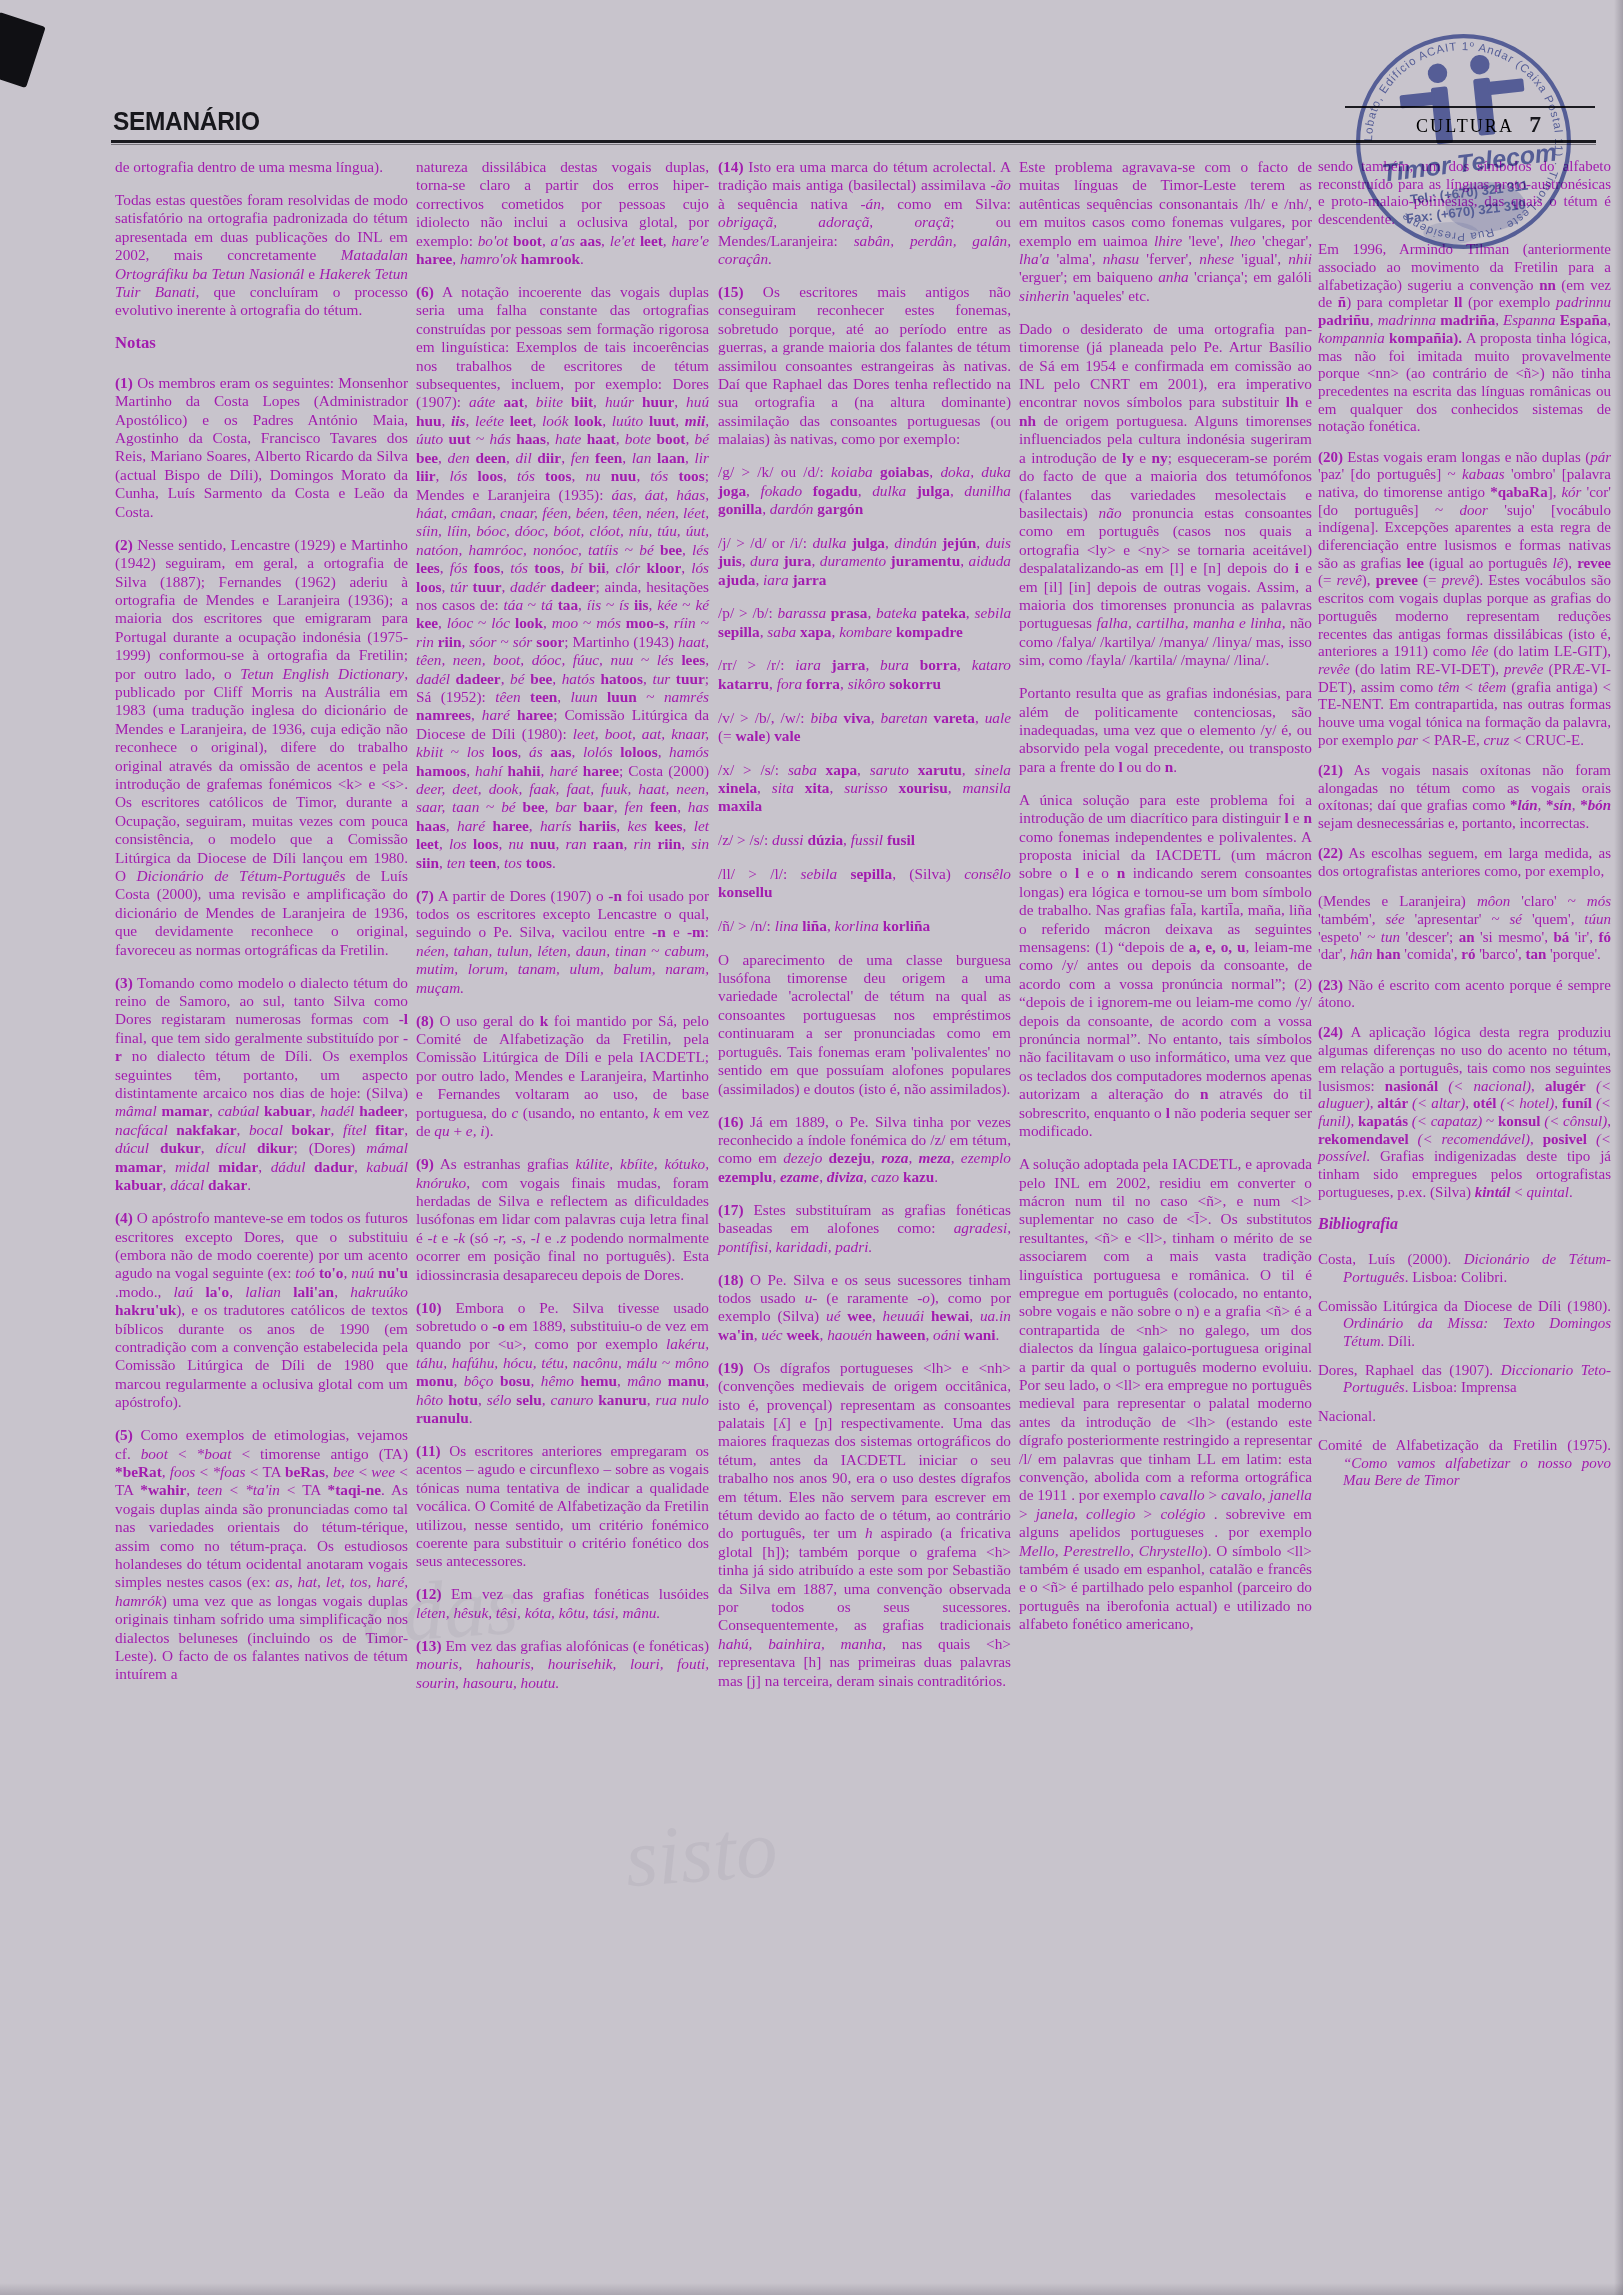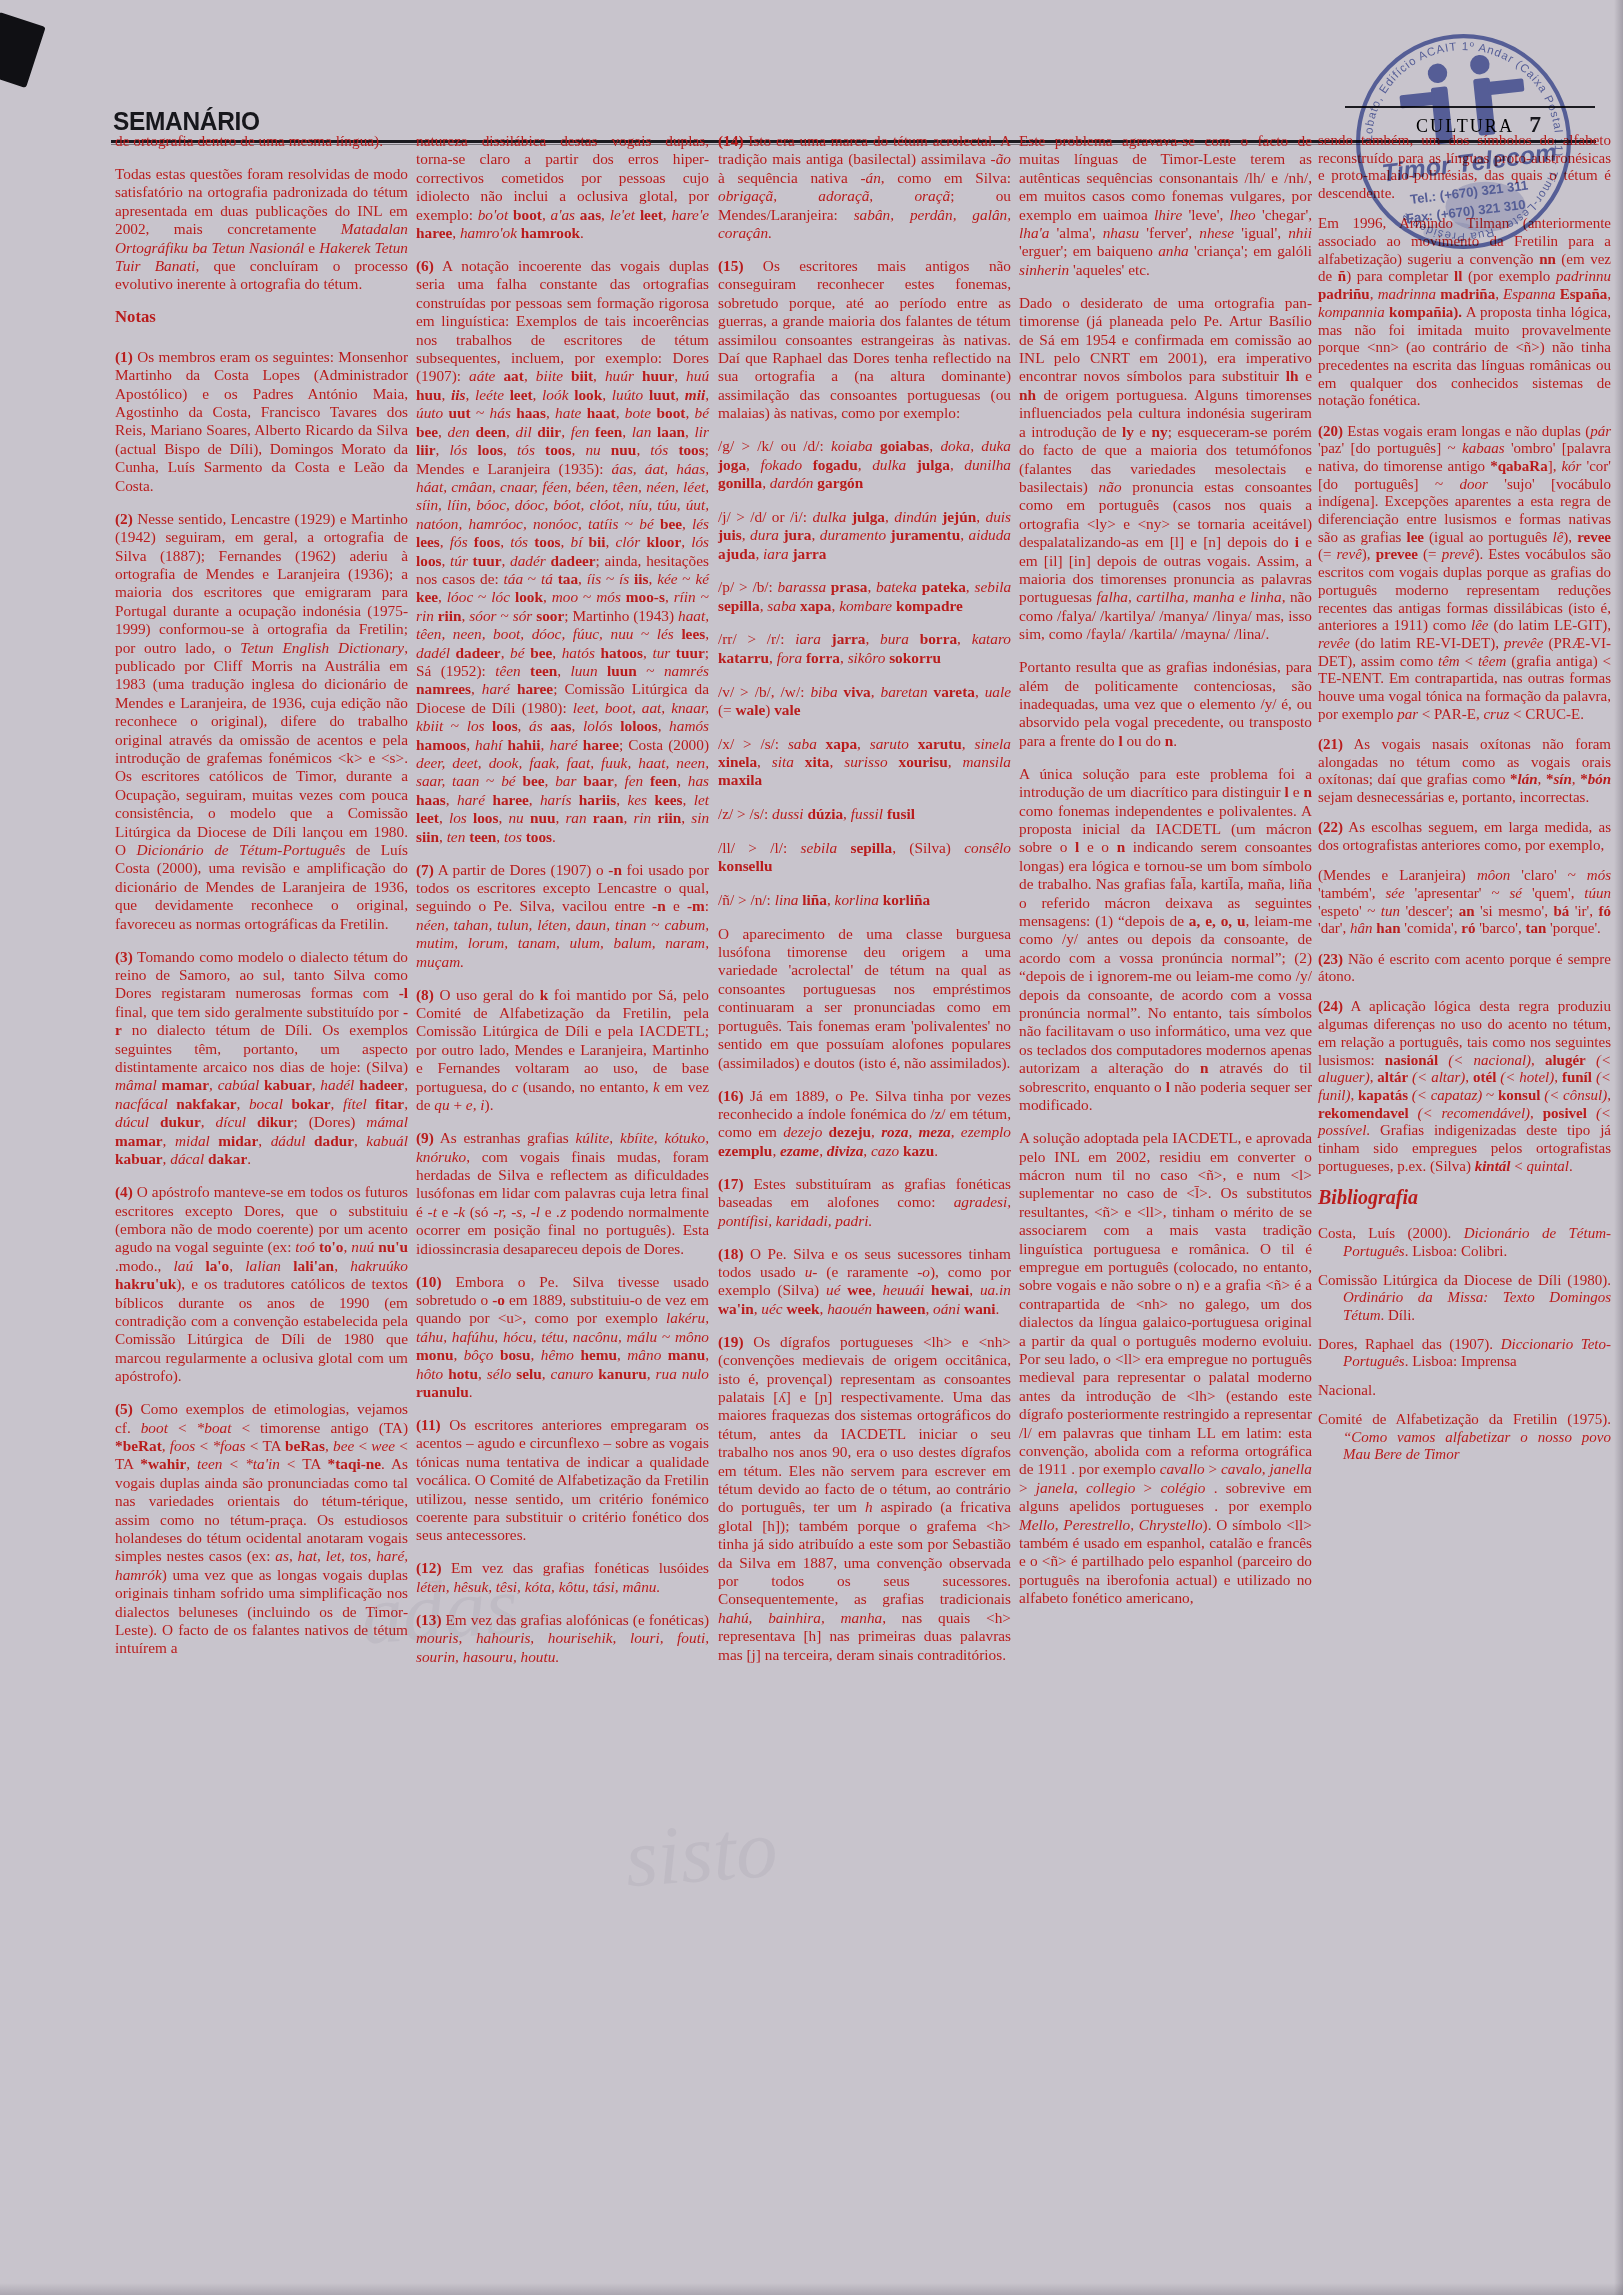--- a/index.html
+++ b/index.html
@@ -22,29 +22,29 @@
         font-weight:bold;font-size:26px;letter-spacing:-0.3px;transform:scaleX(.94);
         transform-origin:left;color:#17171c;}
   .rule-main{position:absolute;left:111px;top:140px;width:1485px;height:2.8px;background:#1b1b20;}
   .rule-main2{position:absolute;left:111px;top:144px;width:1485px;height:0.7px;background:rgba(27,27,32,.45);}
   .rule-section{position:absolute;left:1345px;top:106px;width:250px;height:2.1px;background:#1b1b20;}
   .section-block{position:absolute;left:1416px;top:111px;display:flex;align-items:baseline;}
   .section-name{font-size:18px;letter-spacing:2.1px;color:#000000;}
   .page-number{font-size:23.6px;font-weight:bold;margin-left:15.3px;color:#17171c;}
 
   
-  .col{position:absolute;top:132px;width:293px;text-align:justify;
-       font-size:15.3px;line-height:18.4px;color:#b91c1c;
+  .col{position:absolute;top:158px;width:293px;text-align:justify;
+       font-size:15.3px;line-height:18.4px;color:#a21caf;
        text-rendering:optimizeLegibility;}
   .col p{margin:0 0 14.6px 0;}
   .col .heading{font-weight:bold;font-size:16.7px;margin:9.7px 0 21px;font-family:Liberation Serif, serif;}
   .col .gloss{margin:0 0 15.3px 0;}
   .col-5{font-size:15px;line-height:17.7px;}
   .col-5 p{margin:0 0 12.5px 0;}
-  .bib-heading{font-weight:bold;font-style:italic;font-size:20px;margin:14px 0 18px 0 !important;}
+  .bib-heading{font-weight:bold;font-style:italic;font-size:16px;margin:14px 0 18px 0 !important;}
   .bib{padding-left:25px;text-indent:-25px;margin:0 0 11px 0 !important;}
   .bib-cont{margin:0 0 11px 0 !important;}
 
   
   .stamp{position:absolute;left:1347px;top:25px;width:233px;height:233px;
          mix-blend-mode:multiply;opacity:.88;}
   .ghost{position:absolute;opacity:.06;font-size:83px;font-style:italic;color:#3a3550;
          transform:rotate(-4deg);pointer-events:none;}
 </style>
 </head>

